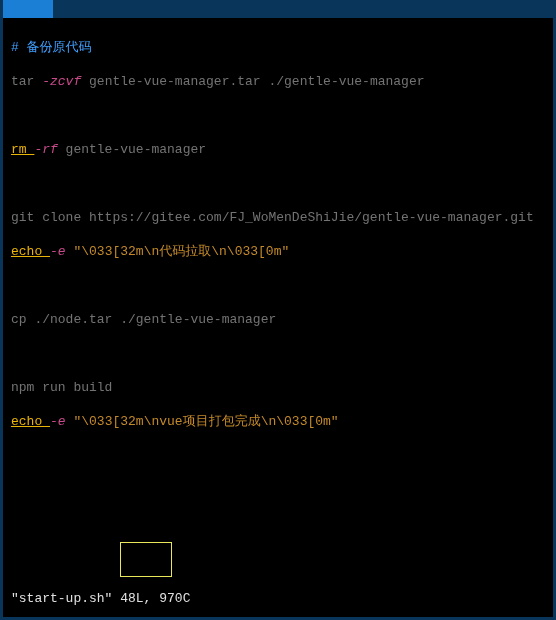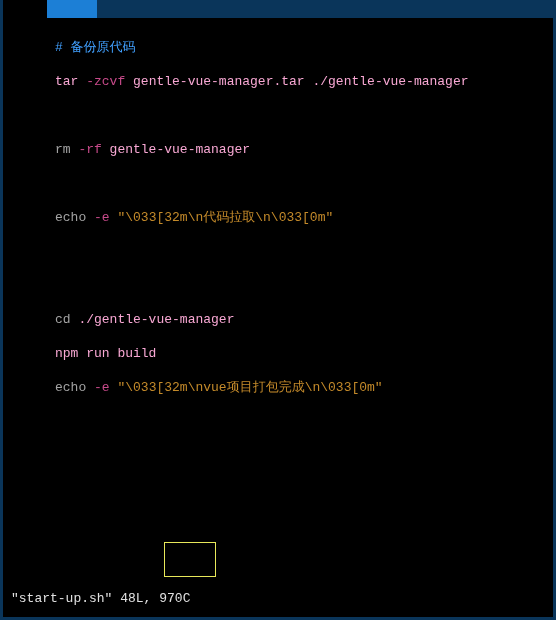--- a/index.html
+++ b/index.html
@@ -14,21 +14,20 @@
   }
   .frame {
     position: relative;
     width: 556px;
     height: 620px;
     background: #000;
     box-sizing: border-box;
     border-left: 3px solid #0a355a;
     border-right: 3px solid #0a355a;
     border-bottom: 3px solid #0a355a;
-    padding-left: 44px;
   }
   
   .tabstrip {
     display: flex;
     align-items: stretch;
     height: 18px;
     background: #0a355a;
   }
   .tab {
     background: #1c7fd6;
@@ -39,24 +38,24 @@
     border-right: 2px solid #0a355a;
     white-space: pre;
   }
   .term {
     padding: 4px 8px 0 8px;
     white-space: pre;
     position: relative;
   }
   .line { white-space: pre; }
   .cmt { color: #41a0ff; }
-  .cmd { color: #f9a8d4; }
-  .opt { color: #c74a8a; }   
+  .cmd { color: #737373; }
+  .opt { color: #c74a8a; font-style: italic; }   
   .str { color: #c48a2a; }   
-  .kw  { color: #a3a3a3; }
+  .kw  { color: #eab308; text-decoration: underline; }
   .searchbox {
     position: absolute;
     border: 1px solid #e8e85a;
     pointer-events: none;
   }
   .spacer { height: 17px; }
 
   .status {
     position: absolute;
     left: 8px;
@@ -72,24 +71,25 @@
   <div class="tabstrip">
     <div class="tab">  </div>
   </div>
 
   <div class="term">
 <div class="line cmt"># 备份原代码</div>
 <div class="line"><span class="cmd">tar </span><span class="opt">-zcvf</span><span class="cmd"> gentle-vue-manager.tar ./gentle-vue-manager</span></div>
 <div class="spacer"></div>
 <div class="line"><span class="kw">rm </span><span class="opt">-rf</span><span class="cmd"> gentle-vue-manager</span></div>
 <div class="spacer"></div>
+<div class="line cmd">git clone https://gitee.com/FJ_WoMenDeShiJie/gentle-vue-manager.git</div>
 <div class="line"><span class="kw">echo </span><span class="opt">-e</span><span> </span><span class="str">"\033[32m\n代码拉取\n\033[0m"</span></div>
 <div class="spacer"></div>
+<div class="line cmd">cp ./node.tar ./gentle-vue-manager</div>
 <div class="spacer"></div>
-<div class="line"><span class="kw">cd</span><span class="cmd"> ./gentle-vue-manager</span></div>
 <div class="line cmd">npm run build</div>
 <div class="line"><span class="kw">echo </span><span class="opt">-e</span><span> </span><span class="str">"\033[32m\nvue项目打包完成\n\033[0m"</span></div>
 
 
 
 
 
 
 
 

